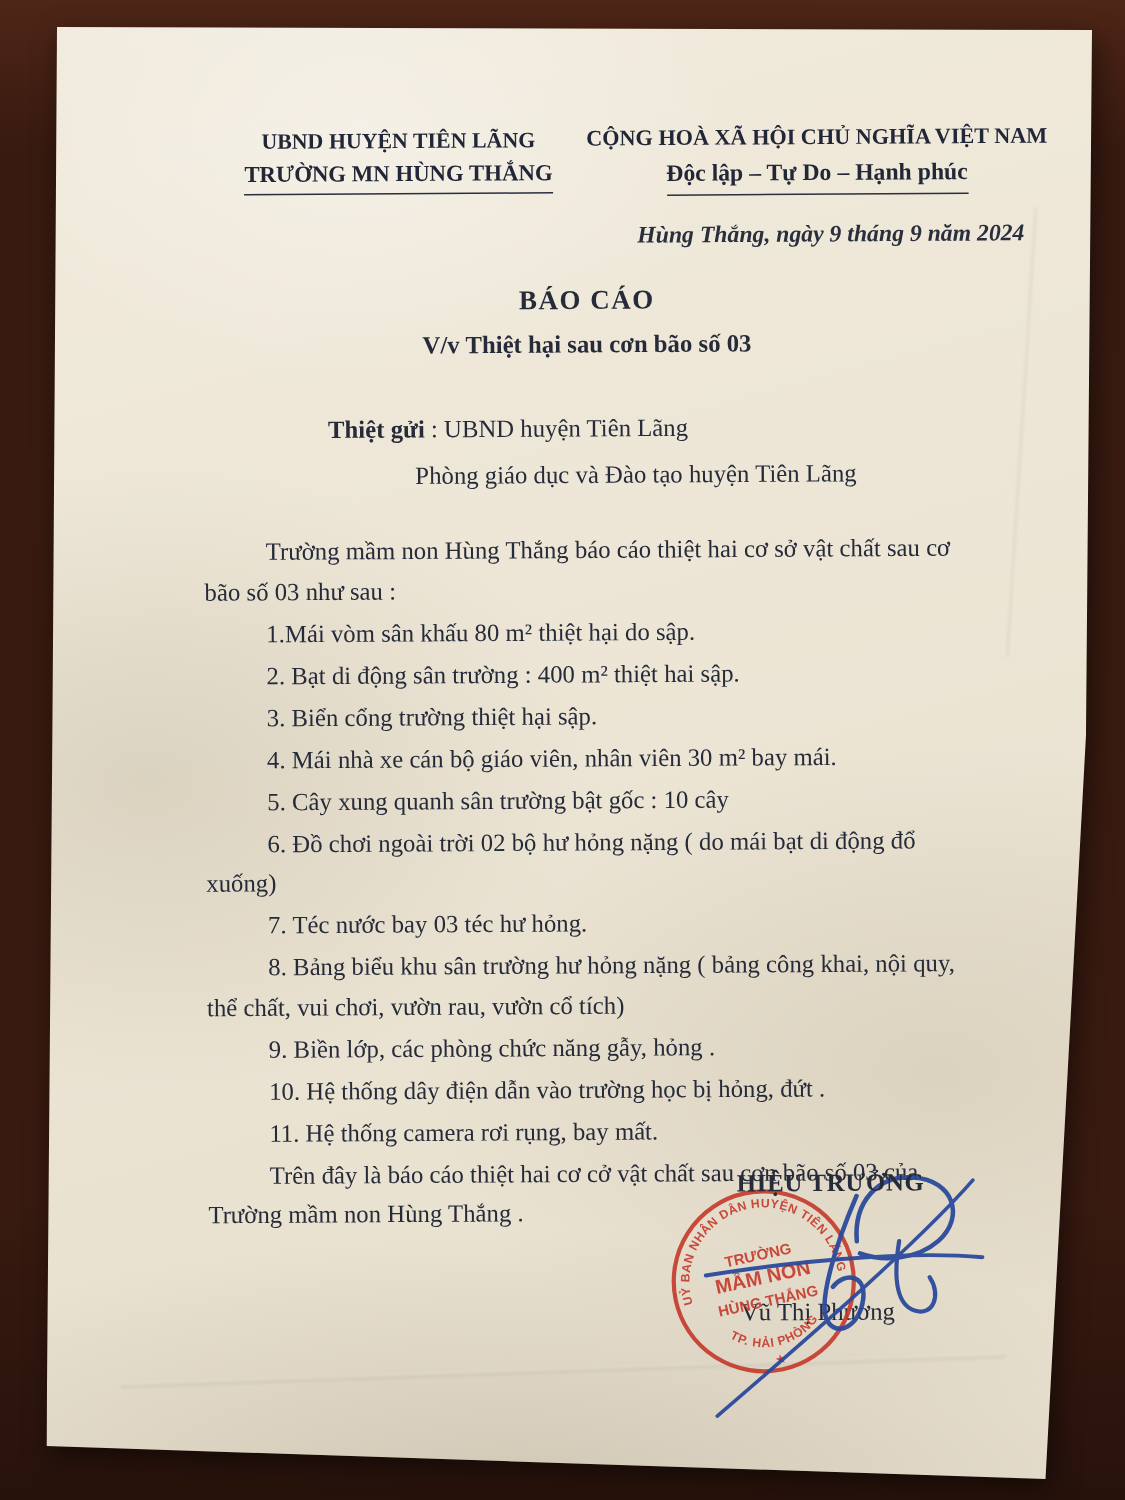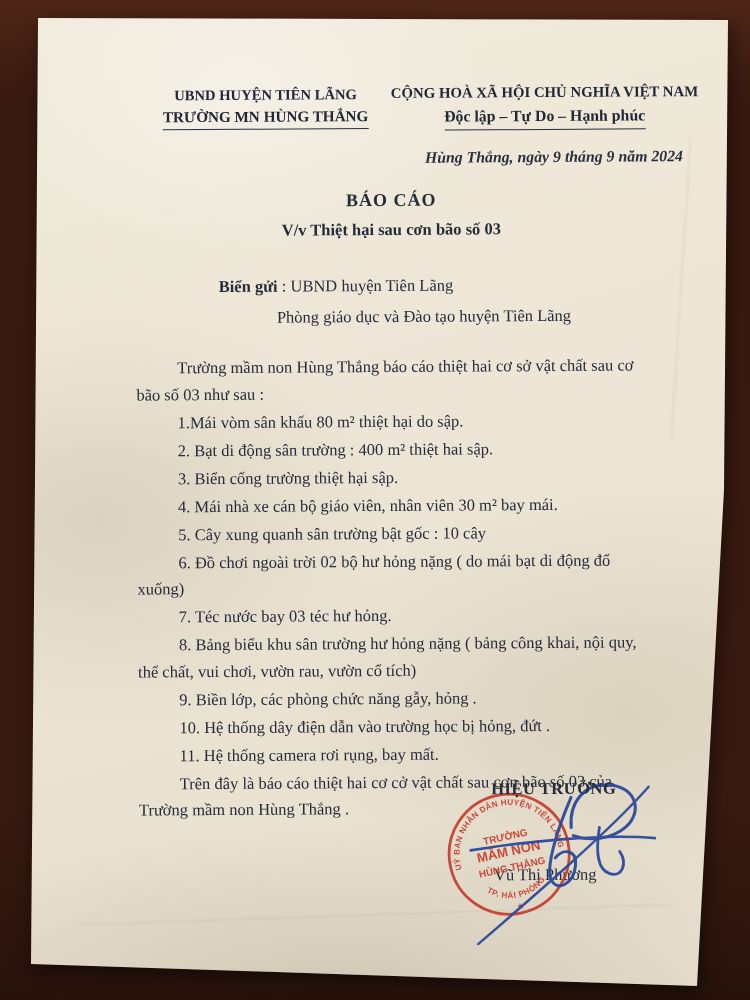--- a/index.html
+++ b/index.html
@@ -89,21 +89,21 @@
           <div>CỘNG HOÀ XÃ HỘI CHỦ NGHĨA VIỆT NAM</div>
           <div><span class="u l2">Độc lập – Tự Do – Hạnh phúc</span></div>
         </div>
 
         <div class="dateline">Hùng Thắng, ngày 9 tháng 9 năm 2024</div>
 
         <div class="title">BÁO CÁO</div>
         <div class="subtitle">V/v Thiệt hại sau cơn bão số 03</div>
 
         <div class="salutation">
-          <p><span class="b">Biển gửi</span> <span>: UBND huyện Tiên Lãng</span></p>
+          <p><span class="b">Thiệt gửi</span> <span>: UBND huyện Tiên Lãng</span></p>
           <p class="sal2">Phòng giáo dục và Đào tạo huyện Tiên Lãng</p>
         </div>
 
         <div class="body-text">
           <p>Trường mầm non Hùng Thắng báo cáo thiệt hai cơ sở vật chất sau cơ bão số 03 như sau :</p>
           <p>1.Mái vòm sân khấu 80 m² thiệt hại do sập.</p>
           <p>2. Bạt di động sân trường : 400 m² thiệt hai sập.</p>
           <p>3. Biển cổng trường thiệt hại sập.</p>
           <p>4. Mái nhà xe cán bộ giáo viên, nhân viên 30 m² bay mái.</p>
           <p>5. Cây xung quanh sân trường bật gốc : 10 cây</p>

